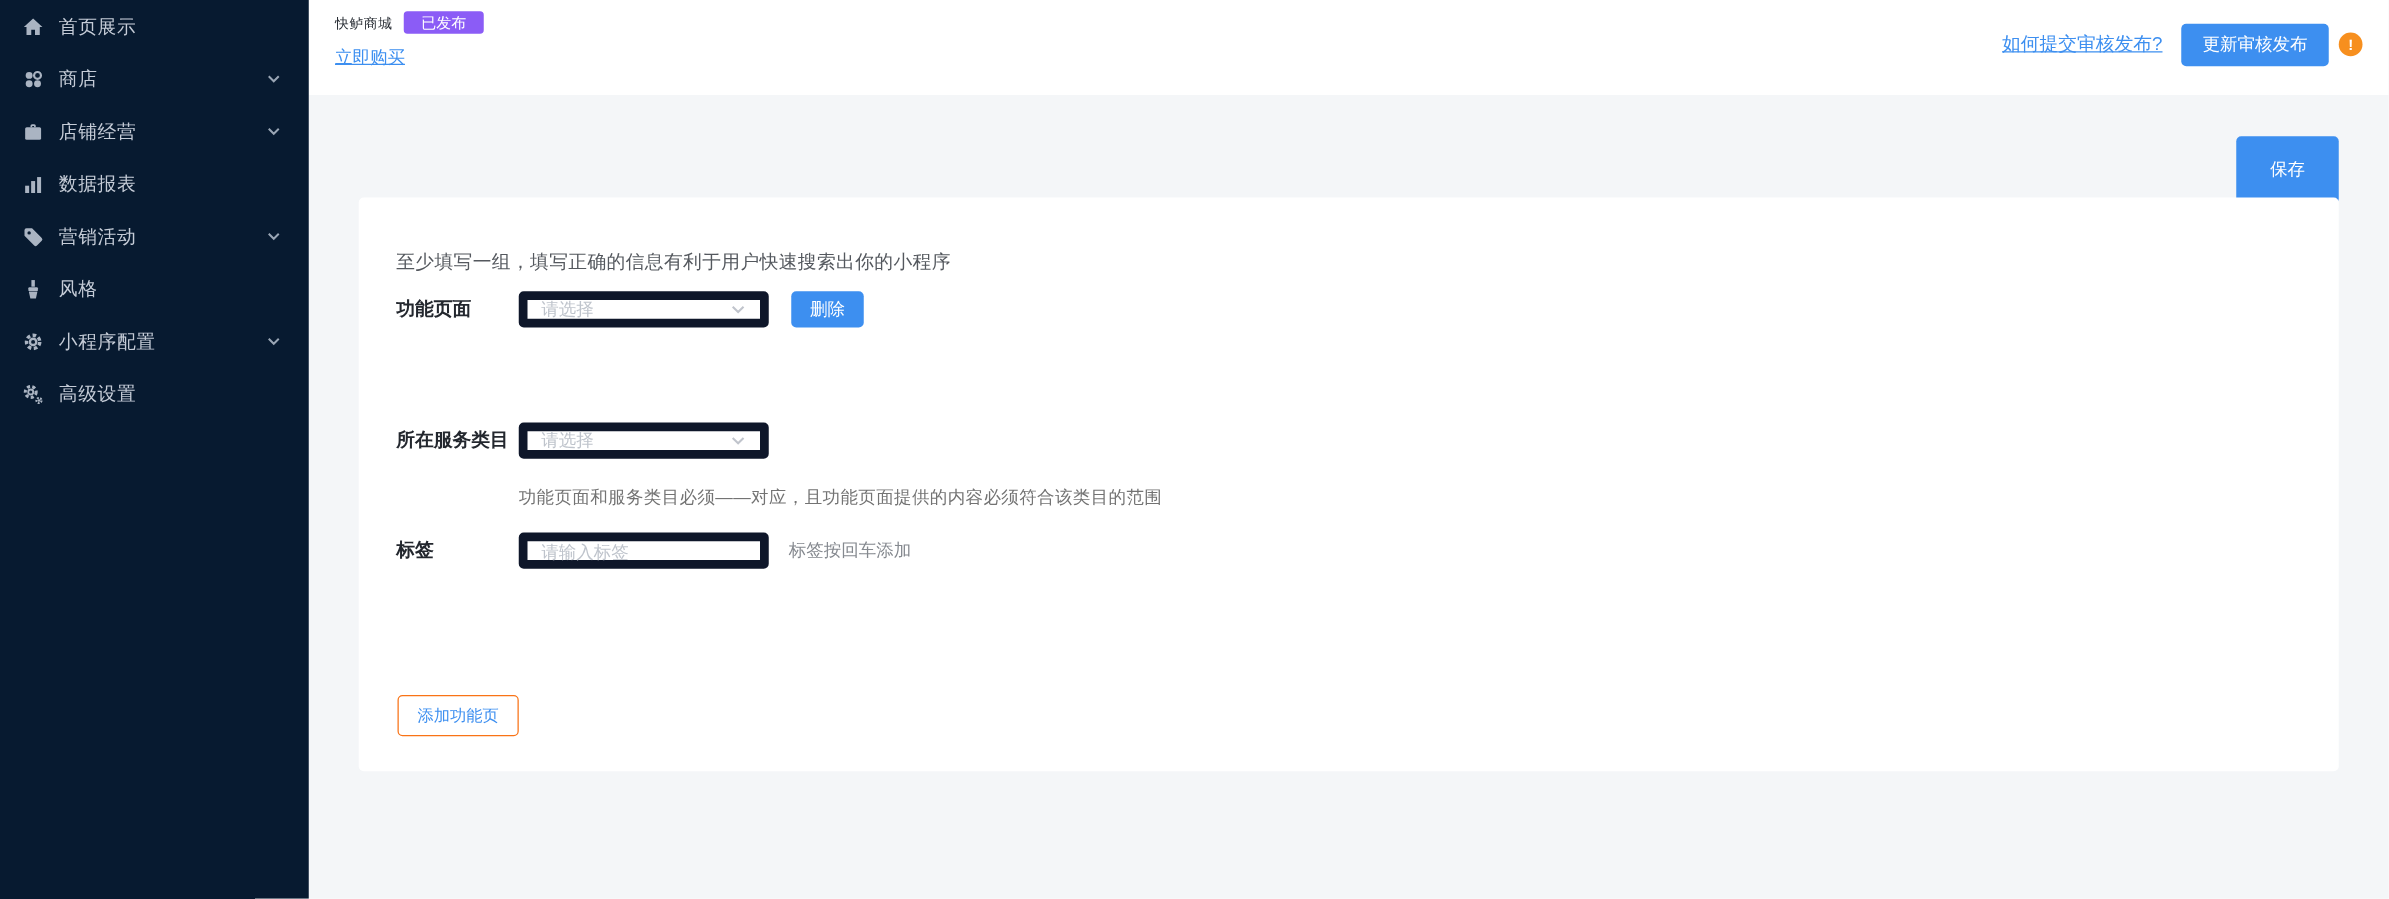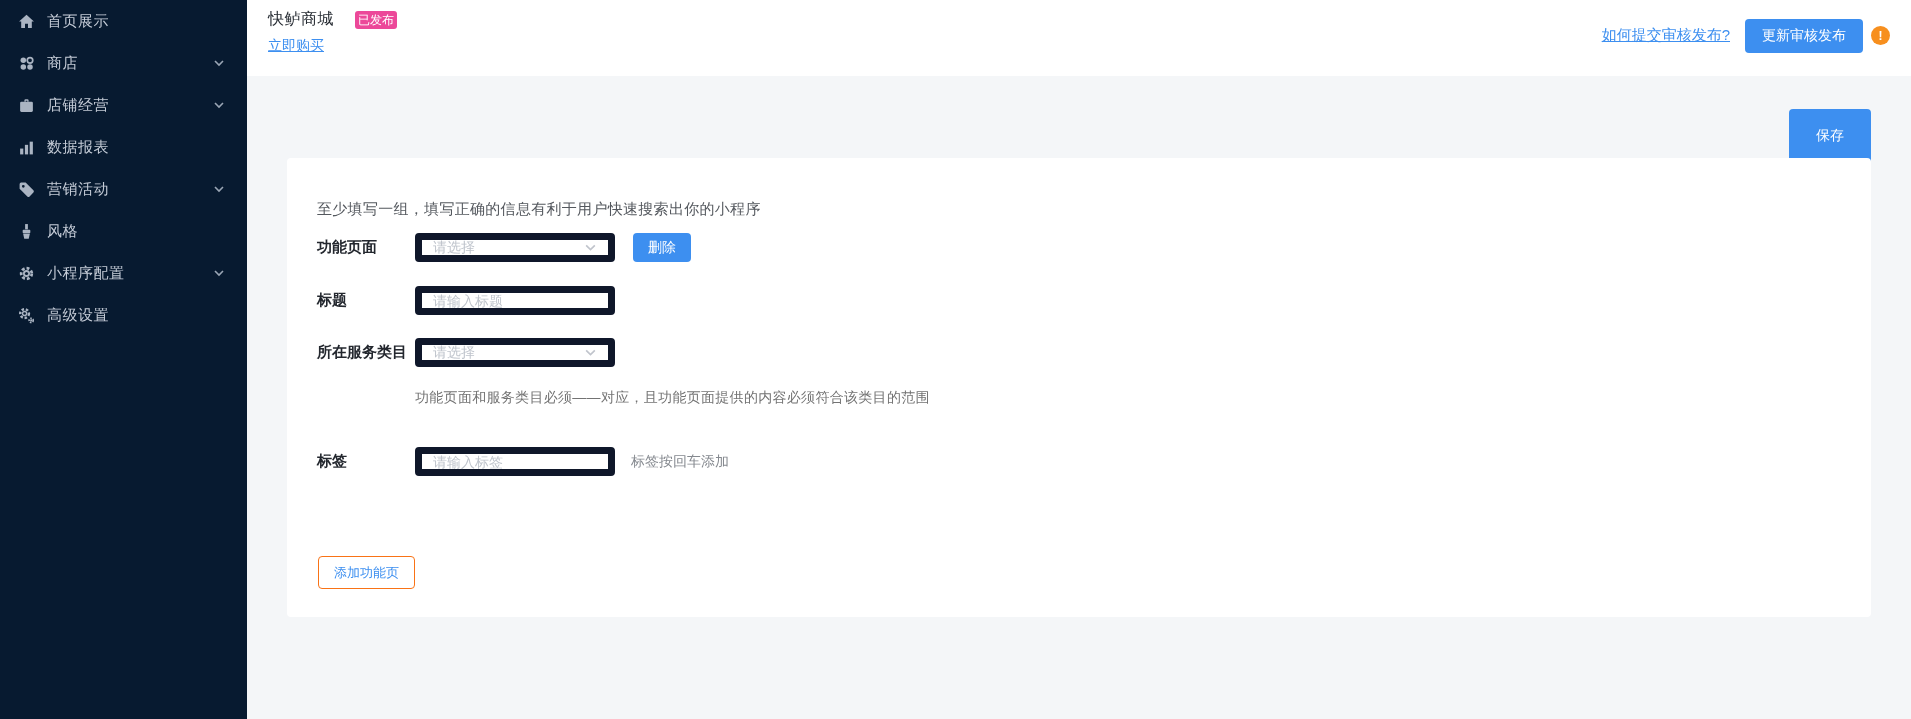--- a/index.html
+++ b/index.html
@@ -23,24 +23,24 @@
   .side-item .s-icon svg { width:17px; height:17px; display:block; }
   .side-item .s-label { flex:1; letter-spacing:.5px; }
   .side-item .s-chevron { width:12px; height:12px; color:#9aa6b5; }
   .side-item .s-chevron svg { width:12px; height:12px; display:block; }
   
   .header {
     position:absolute; left:247px; top:0; width:1664px; height:76px;
     background:#ffffff; z-index:4;
   }
   .title-wrap { position:absolute; left:21px; top:9px; display:flex; align-items:center; }
-  .app-title { font-size:16px; color:#272c33; font-weight:500; letter-spacing:.5px; }
+  .app-title { font-size:11px; color:#272c33; font-weight:500; letter-spacing:.5px; }
   .status-badge {
-    margin-left:21px; background:#ec4899; color:#fff; font-size:12px;
-    padding:2px 3px; border-radius:3px; line-height:14px;
+    margin-left:9px; background:#8b5cf6; color:#fff; font-size:12px;
+    padding:2px 14px; border-radius:3px; line-height:14px;
   }
   .buy-link {
     position:absolute; left:21px; top:37px; font-size:14px; color:#3d8ff0;
     text-decoration:underline; cursor:pointer;
   }
   .header-right { position:absolute; right:21px; top:0; height:71px; display:flex; align-items:center; }
   .help-link { font-size:15px; color:#3d8ff0; text-decoration:underline; cursor:pointer; margin-right:15px; }
   .publish-btn {
     background:#3d8ff0; color:#fff; border:none; border-radius:4px;
     font-size:14px; padding:8px 17px; cursor:pointer; font-family:inherit;
@@ -55,21 +55,21 @@
     position:absolute; right:40px; top:109px; width:82px; height:54px;
     background:#3d8ff0; color:#fff; border:none; border-radius:4px;
     font-size:14px; cursor:pointer; font-family:inherit;
   }
   .panel {
     position:absolute; left:287px; top:158px; width:1584px; height:459px;
     background:#fff; border-radius:4px;
   }
   .intro { position:absolute; left:30px; top:42px; font-size:15px; color:#54585e; letter-spacing:.3px; }
   .form-row { position:absolute; left:30px; display:flex; align-items:center; height:29px; }
-  .row-1 { top:75px; } .row-2 { top:128px; } .row-3 { top:180px; } .row-4 { top:289px; }
+  .row-1 { top:75px; } .row-2 { top:128px; } .row-3 { top:180px; } .row-4 { top:268px; }
   .f-label { width:98px; font-size:15px; font-weight:bold; color:#23272e; flex:0 0 98px; }
   .field {
     width:200px; height:29px; border:7px solid #0f172a; border-radius:4px;
     background:#fff; display:flex; align-items:center; padding:0 11px;
     font-size:14px; position:relative;
   }
   .field input {
     border:none; outline:none; width:100%; font-size:14px; font-family:inherit;
     color:#3a3f45; background:transparent;
   }
@@ -226,26 +226,20 @@
       <span class="select-placeholder">请选择</span>
       <span class="select-chevron">
         <svg viewBox="0 0 12 12" fill="none" stroke="currentColor" stroke-width="1.5">
             <polyline points="2,4 6,8 10,4"></polyline>
           </svg>
       </span>
     </div>
     <button class="delete-btn">删除</button>
   </div>
 
-  <div class="form-row row-2">
-    <span class="f-label">标题</span>
-    <div class="field">
-      <input type="text" placeholder="请输入标题" style="">
-    </div>
-  </div>
 
   <div class="form-row row-3">
     <span class="f-label">所在服务类目</span>
     <div class="field">
       <span class="select-placeholder">请选择</span>
       <span class="select-chevron">
         <svg viewBox="0 0 12 12" fill="none" stroke="currentColor" stroke-width="1.5">
             <polyline points="2,4 6,8 10,4"></polyline>
           </svg>
       </span>

